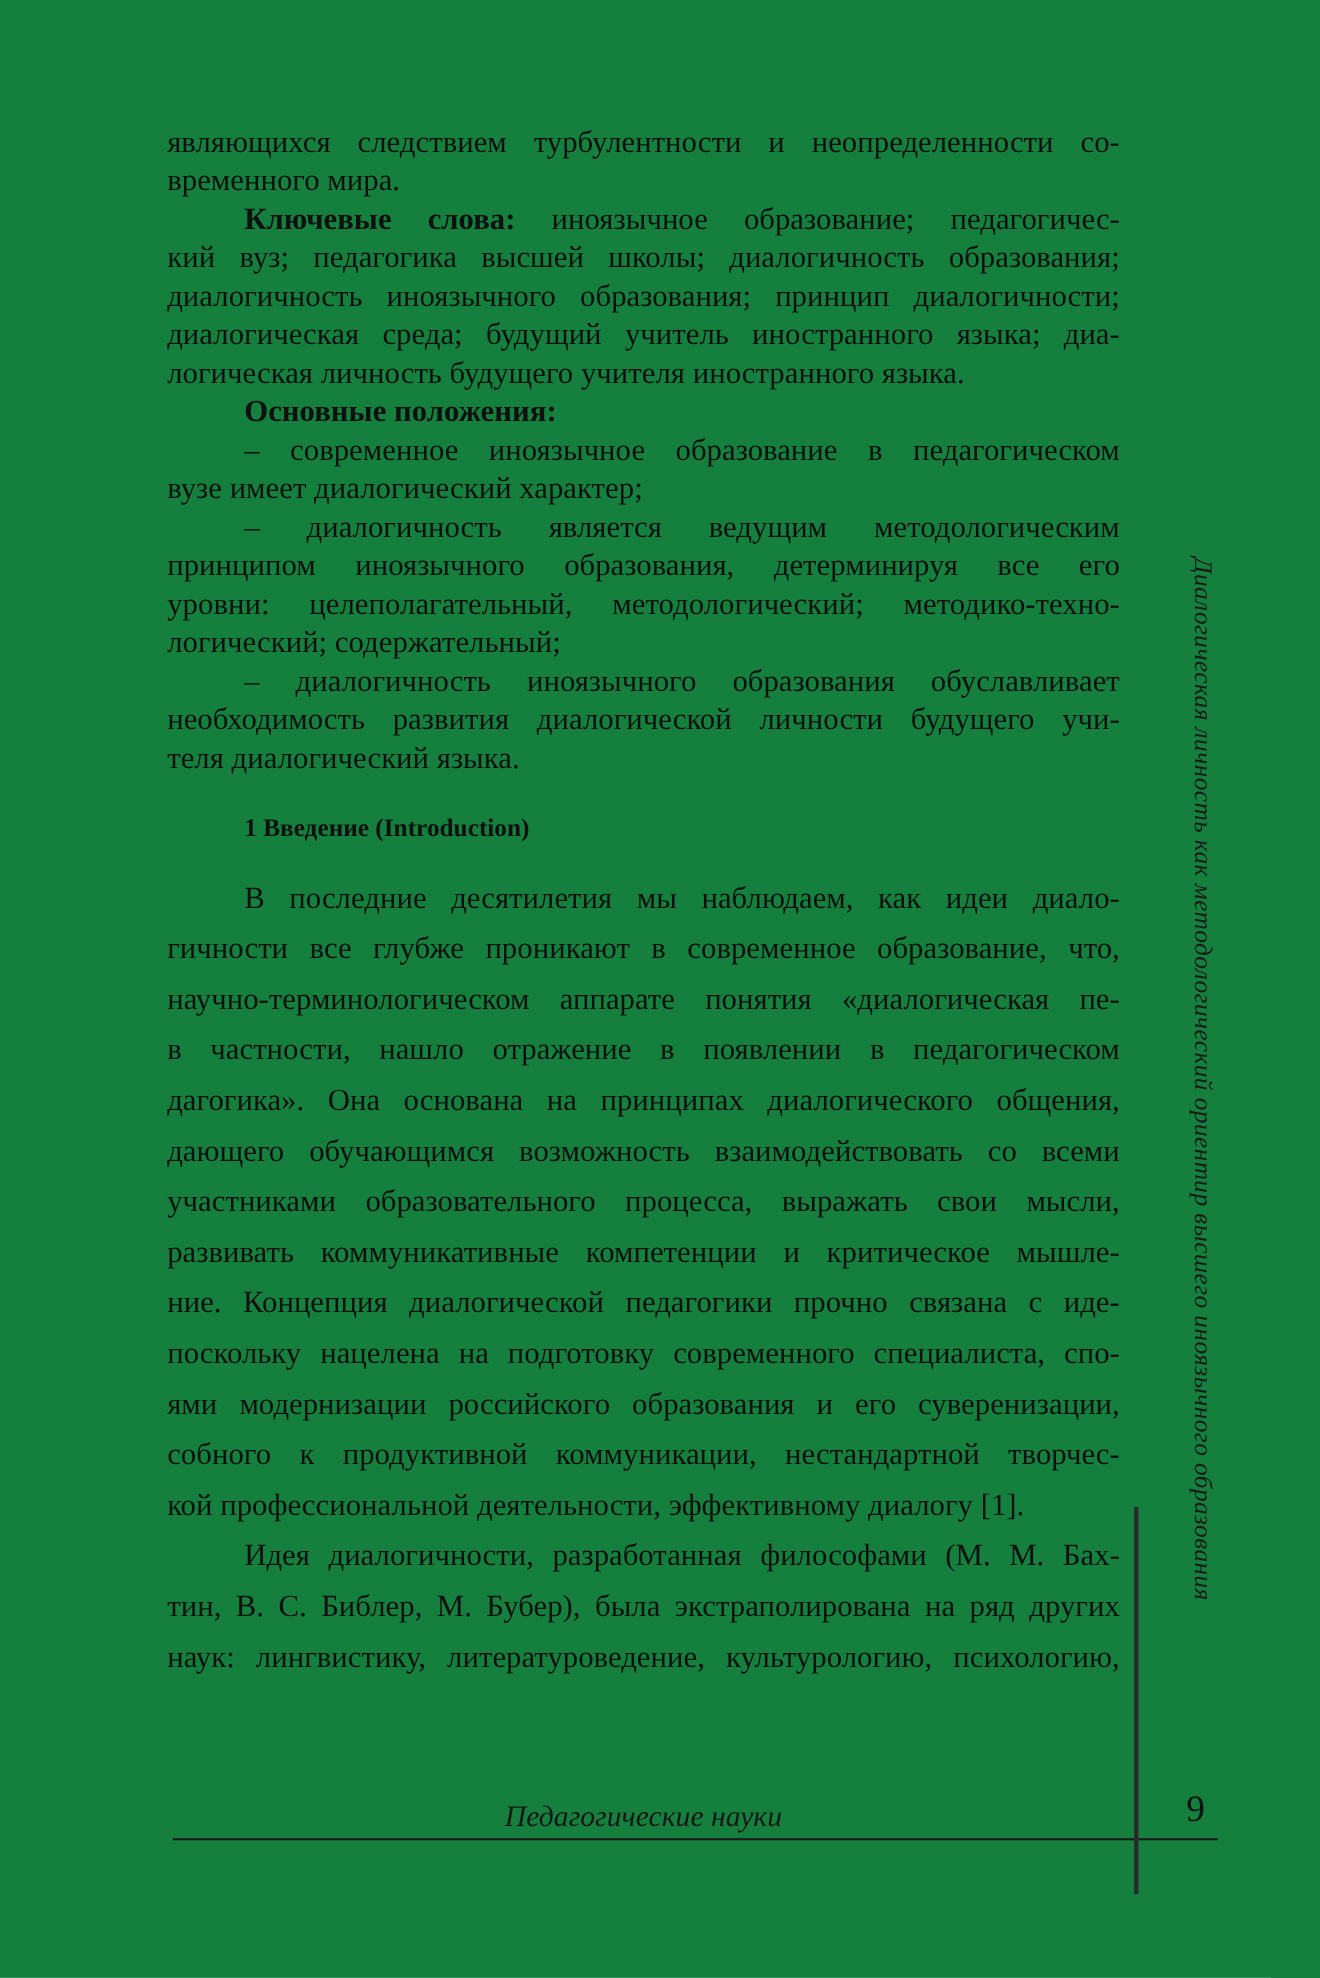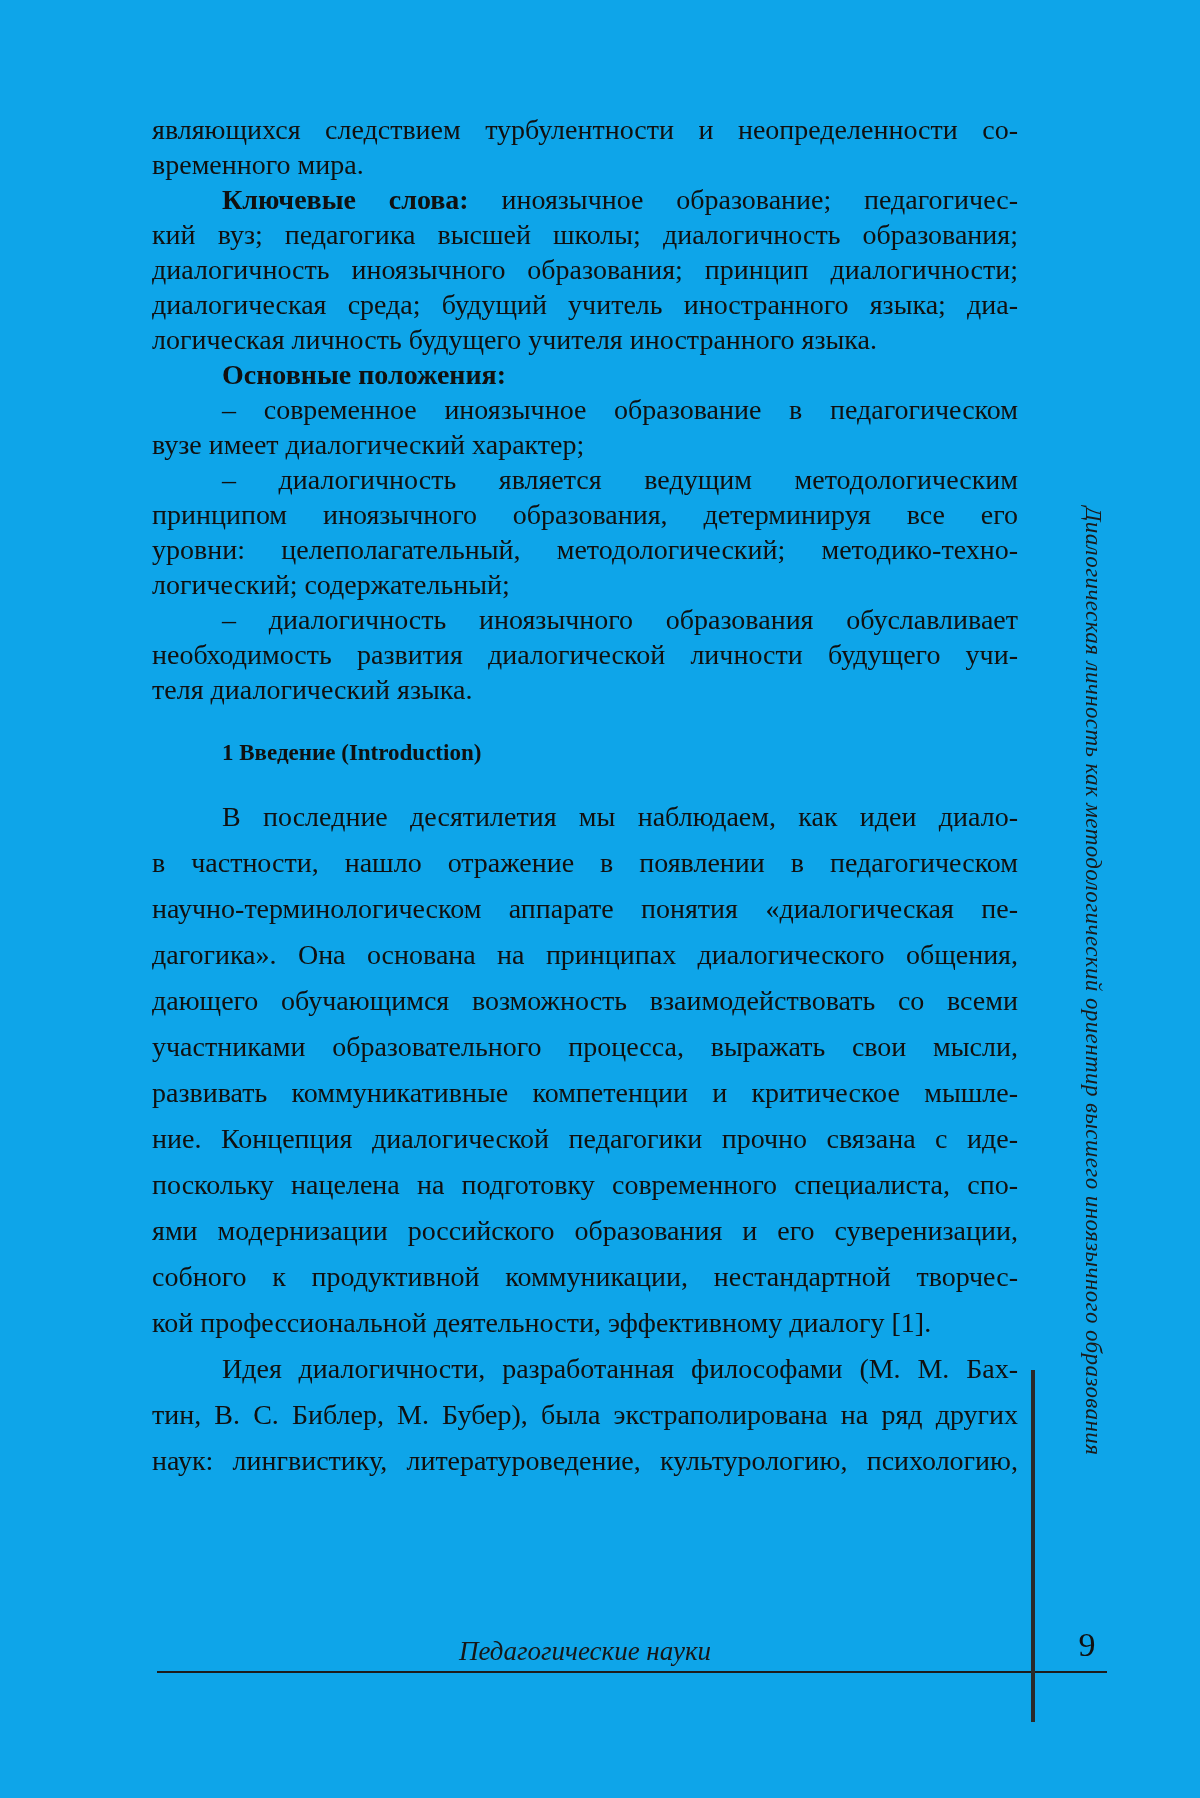--- a/index.html
+++ b/index.html
@@ -5,21 +5,21 @@
   html, body { margin: 0; padding: 0; }
   body {
     font-family: "Liberation Serif", "DejaVu Serif", serif;
     background: #ffffff;
     color: #111111;
   }
   .page {
     position: relative;
     width: 1200px;
     height: 1798px;
-    background: #0ea5e9;
+    background: #15803d;
     overflow: hidden;
   }
   .body-text {
     position: absolute;
     left: 152px;
     top: 112px;
     width: 866px;
     font-size: 28px;
     color: #101010;
   }
@@ -129,22 +129,23 @@
 
       <div class="line indent">– диалогичность иноязычного образования обуславливает</div>
       <div class="line">необходимость развития диалогической личности будущего учи-</div>
       <div class="line last">теля диалогический языка.</div>
     </div>
 
     <div class="section-heading">1 Введение (Introduction)</div>
 
     <div class="dblock">
       <div class="line indent">В последние десятилетия мы наблюдаем, как идеи диало-</div>
+      <div class="line">гичности все глубже проникают в современное образование, что,</div>
+      <div class="line">научно-терминологическом аппарате понятия «диалогическая пе-</div>
       <div class="line">в частности, нашло отражение в появлении в педагогическом</div>
-      <div class="line">научно-терминологическом аппарате понятия «диалогическая пе-</div>
       <div class="line">дагогика». Она основана на принципах диалогического общения,</div>
       <div class="line">дающего обучающимся возможность взаимодействовать со всеми</div>
       <div class="line">участниками образовательного процесса, выражать свои мысли,</div>
       <div class="line">развивать коммуникативные компетенции и критическое мышле-</div>
       <div class="line">ние. Концепция диалогической педагогики прочно связана с иде-</div>
       <div class="line">поскольку нацелена на подготовку современного специалиста, спо-</div>
       <div class="line">ями модернизации российского образования и его суверенизации,</div>
       <div class="line">собного к продуктивной коммуникации, нестандартной творчес-</div>
       <div class="line last">кой профессиональной деятельности, эффективному диалогу [1].</div>
     </div>

